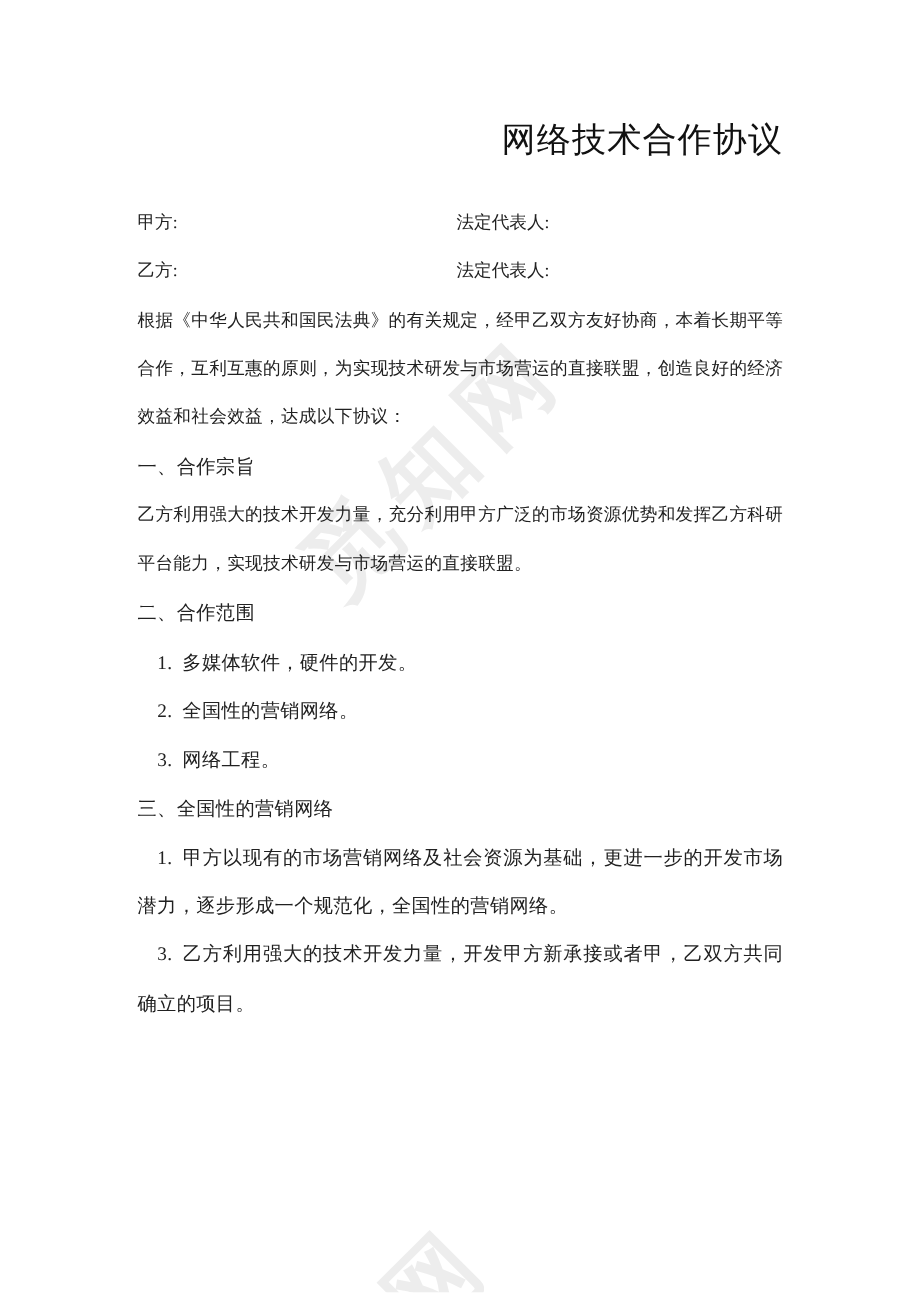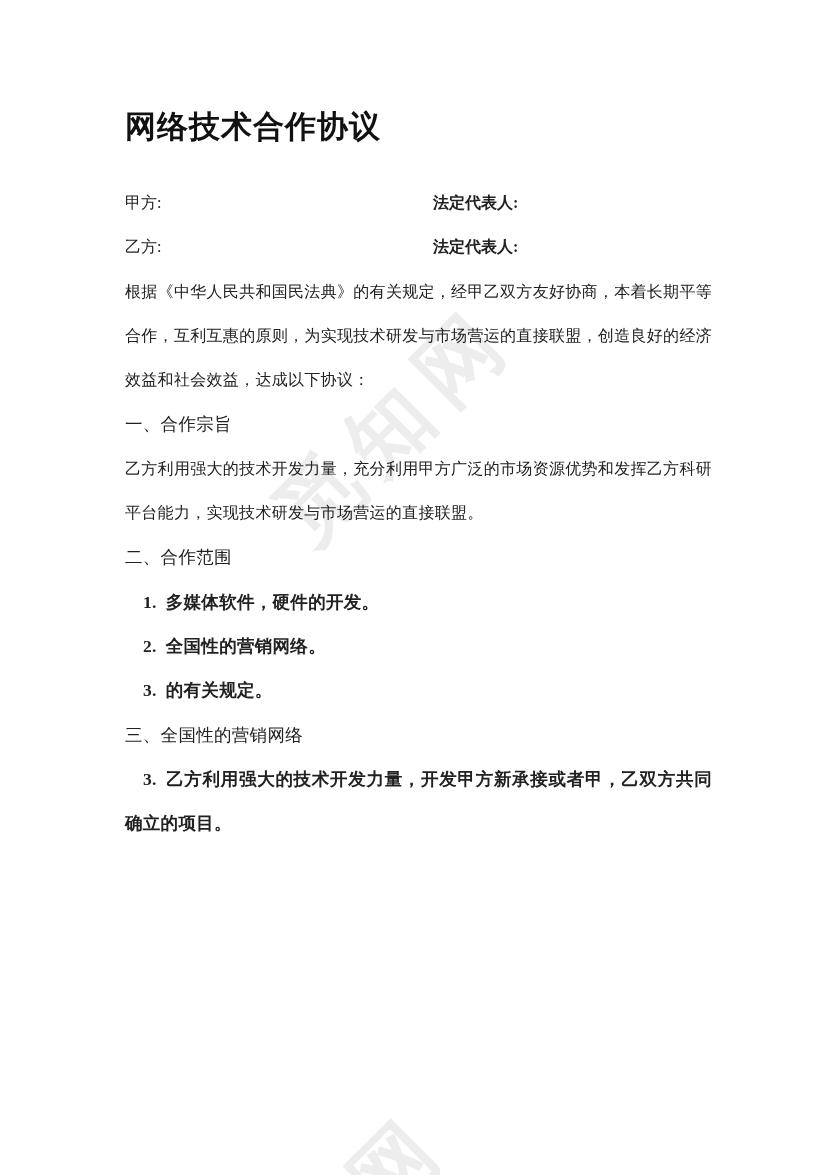--- a/index.html
+++ b/index.html
@@ -19,35 +19,34 @@
   .content {
     position: absolute;
     left: 125px;
     top: 0;
     width: 587px;
   }
   .doc-title {
     margin: 102px 0 29px 0;
     font-size: 31px;
     line-height: 50px;
-    font-weight: 700;
-    text-align: left;
+    font-weight: 400;
+    text-align: right;
     letter-spacing: 1px;
     color: #111111;
   }
   .party-row {
     position: relative;
     line-height: 44.3px;
     font-size: 16px;
   }
   .party-rep {
     position: absolute;
-    left: 308px;
+    left: 290px;
     top: 0;
-    font-weight: bold;
   }
   .para {
     margin: 0;
     font-size: 16px;
     line-height: 44.3px;
     text-align: justify;
     letter-spacing: 0.3px;
   }
   .heading {
     margin: 0;
@@ -55,21 +54,20 @@
     line-height: 44.3px;
     letter-spacing: 0.3px;
   }
   .item {
     margin: 0;
     font-size: 17.5px;
     line-height: 44.3px;
     text-align: justify;
     text-indent: 18px;
     letter-spacing: 0.3px;
-    font-weight: bold;
   }
   .item .num {
     margin-right: 9px;
   }
   .watermark {
     position: absolute;
     font-weight: 700;
     font-size: 82px;
     letter-spacing: 16px;
     white-space: nowrap;
@@ -104,19 +102,20 @@
     </div>
 
     <p class="para">根据《中华人民共和国民法典》的有关规定，经甲乙双方友好协商，本着长期平等合作，互利互惠的原则，为实现技术研发与市场营运的直接联盟，创造良好的经济效益和社会效益，达成以下协议：</p>
 
     <p class="heading">一、合作宗旨</p>
     <p class="para">乙方利用强大的技术开发力量，充分利用甲方广泛的市场资源优势和发挥乙方科研平台能力，实现技术研发与市场营运的直接联盟。</p>
 
     <p class="heading">二、合作范围</p>
     <p class="item"><span class="num">1.</span><span>多媒体软件，硬件的开发。</span></p>
     <p class="item"><span class="num">2.</span><span>全国性的营销网络。</span></p>
-    <p class="item"><span class="num">3.</span><span>的有关规定。</span></p>
+    <p class="item"><span class="num">3.</span><span>网络工程。</span></p>
 
     <p class="heading">三、全国性的营销网络</p>
+    <p class="item"><span class="num">1.</span><span>甲方以现有的市场营销网络及社会资源为基础，更进一步的开发市场潜力，逐步形成一个规范化，全国性的营销网络。</span></p>
     <p class="item"><span class="num">3.</span><span>乙方利用强大的技术开发力量，开发甲方新承接或者甲，乙双方共同确立的项目。</span></p>
 
   </div>
 </div>
 
 </body></html>

